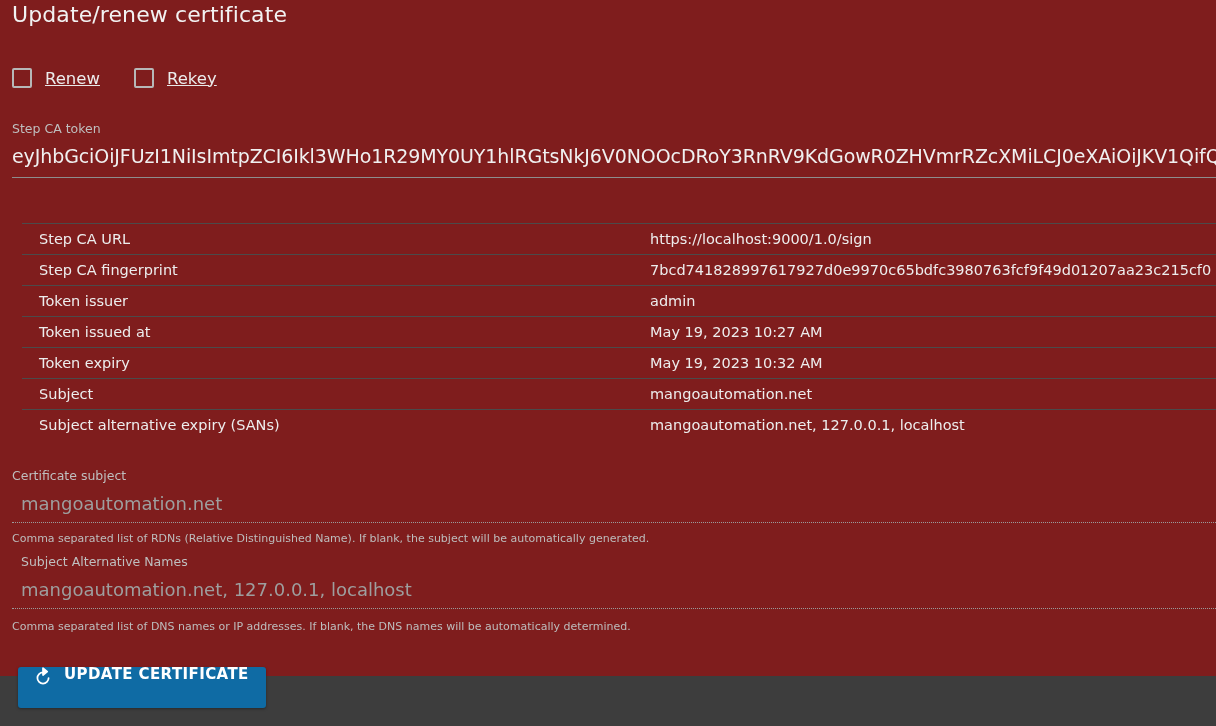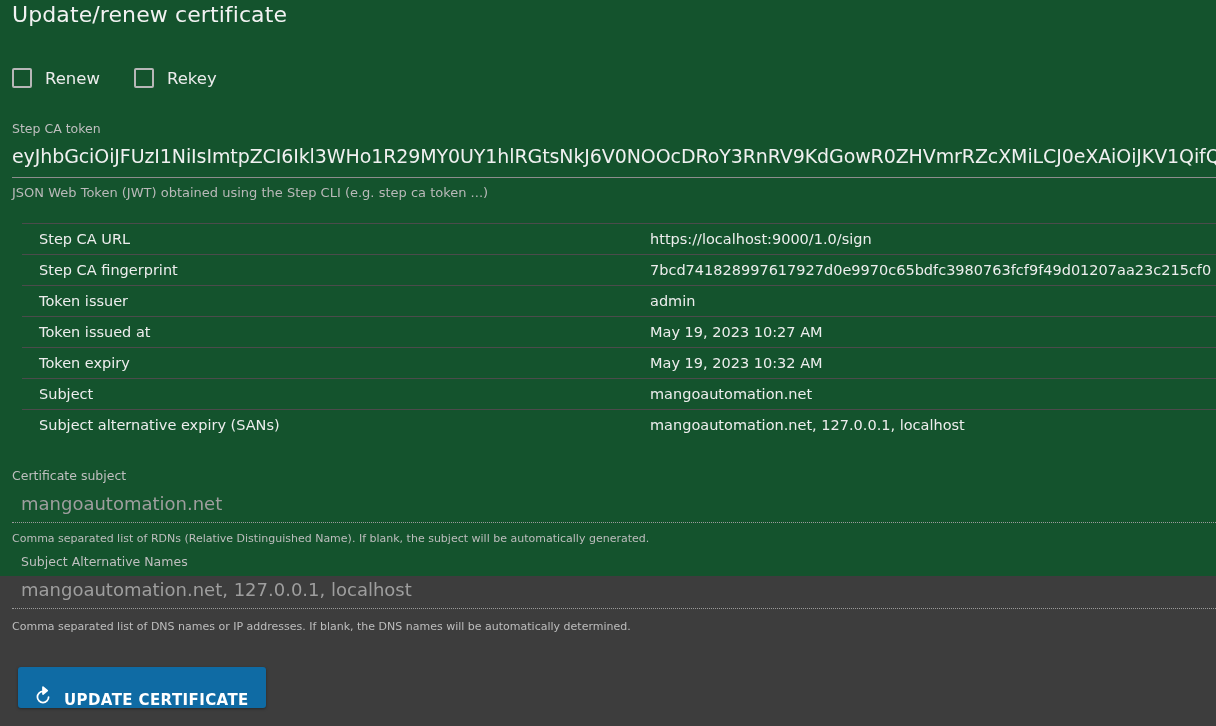--- a/index.html
+++ b/index.html
@@ -12,22 +12,22 @@
     overflow: hidden;
   }
   body {
     font-family: "DejaVu Sans", sans-serif;
     color: #e8e8e8;
     -webkit-font-smoothing: antialiased;
   }
   .page {
     position: relative;
     width: 1216px;
-    height: 576px;
-    background: #14532d;
+    height: 676px;
+    background: #7f1d1d;
     box-sizing: border-box;
   }
 
   
   .page-title {
     position: absolute;
     left: 12px;
     top: 2px;
     font-size: 22px;
     font-weight: 400;
@@ -37,20 +37,21 @@
   }
 
   
   .checkbox-row {
     position: absolute;
     left: 12px;
     top: 68px;
     display: flex;
     align-items: center;
     gap: 0px;
+    text-decoration: underline;
   }
   .cb-item {
     display: flex;
     align-items: center;
     margin-right: 34px;
     cursor: pointer;
   }
   .cb-box {
     width: 20px;
     height: 20px;
@@ -184,21 +185,21 @@
   .san-hint     { top: 620px; }
 
   
   .update-btn {
     position: absolute;
     left: 18px;
     top: 667px;
     height: 41px;
     padding: 0 17px 0 14px;
     display: flex;
-    align-items: flex-end;
+    align-items: flex-start;
     gap: 10px;
     background: #0f6ba4;
     border: none;
     border-radius: 3px;
     color: #ffffff;
     font-family: "DejaVu Sans", sans-serif;
     font-size: 15px;
     font-weight: bold;
     letter-spacing: .4px;
     cursor: pointer;
@@ -222,21 +223,20 @@
     <label class="cb-item">
       <span class="cb-box"></span>
       <span class="cb-label">Rekey</span>
     </label>
   </div>
 
   <div class="field-label token-label">Step CA token</div>
   <div class="token-input-wrap">
     <span class="token-value">eyJhbGciOiJFUzI1NiIsImtpZCI6Ikl3WHo1R29MY0UY1hlRGtsNkJ6V0NOOcDRoY3RnRV9KdGowR0ZHVmrRZcXMiLCJ0eXAiOiJKV1QifQ.eyJhdW</span>
   </div>
-  <div class="token-hint">JSON Web Token (JWT) obtained using the Step CLI (e.g. step ca token ...)</div>
 
   <table class="info-table">
     <tbody>
       <tr>
         <td class="k">Step CA URL</td>
         <td class="v">https://localhost:9000/1.0/sign</td>
       </tr>
       <tr>
         <td class="k">Step CA fingerprint</td>
         <td class="v">7bcd741828997617927d0e9970c65bdfc3980763fcf9f49d01207aa23c215cf0</td>

